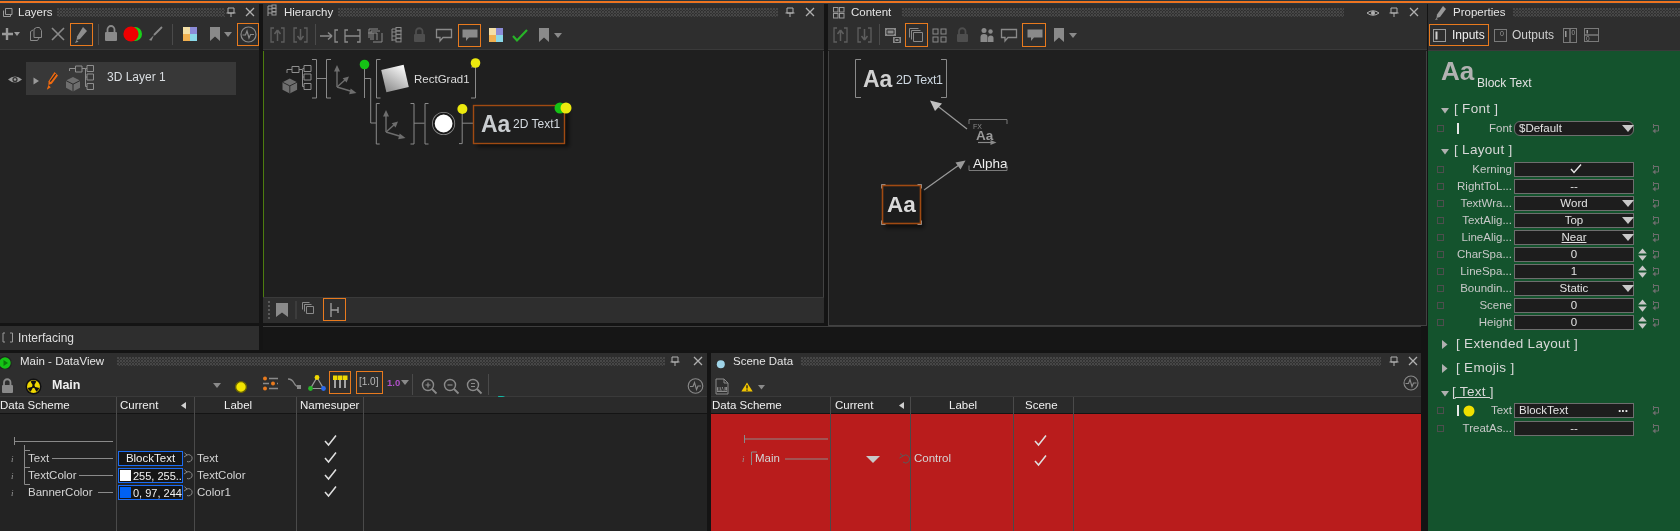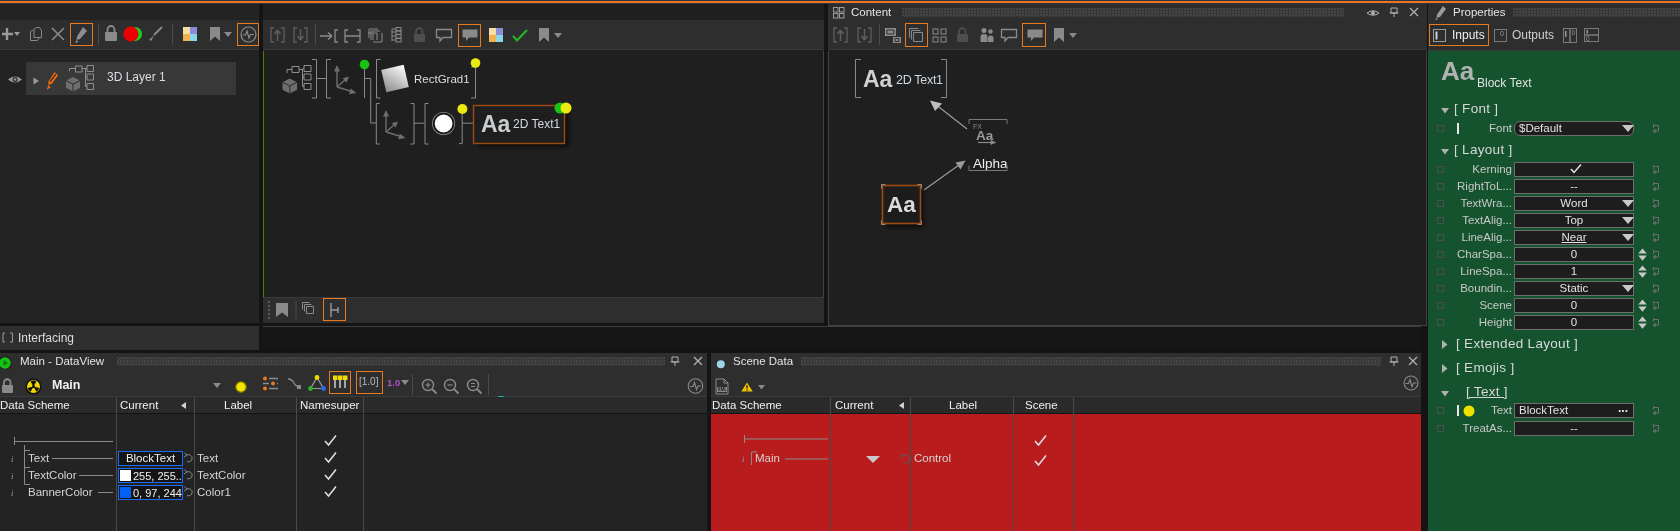--- a/index.html
+++ b/index.html
@@ -27,20 +27,34 @@
 .pbox { position:absolute; left:86px; width:120px; height:15px; background:#1d1d1d;
   border:1px solid #6e6e6e; color:#e2e2e2; font-size:11.5px; text-align:center; line-height:13px; }
 .chk { position:absolute; width:7px; height:7px; border:1px solid #4e4e4e; }
 </style>
 </head>
 <body>
 <div id="stage">
   <div class="topline"></div>
 
   <div class="panel" id="p-layers" style="left:0; top:4px; width:259px; height:319px; background:#232323;">
+    <div class="tbar">
+      <svg width="11" height="11" style="left:2px; top:3px;">
+        <path d="M1.5 3.5 L1.5 9.5 L8.5 9.5 L8.5 7" fill="none" stroke="#9a9a9a"></path>
+        <path d="M3.5 1.5 L10 1.5 L10 7.5 L3.5 7.5 Z" fill="none" stroke="#9a9a9a"></path>
+      </svg>
+      <span style="position:absolute; left:18px;">Layers</span>
+      <div class="tex" style="left:57px; width:168px;"></div>
+      <svg width="10" height="11" style="left:226px; top:3px;">
+        <path d="M2 1 L8 1 L8 6 L2 6 Z M5 6 L5 10 M0.5 6 L9.5 6" stroke="#b0b0b0" fill="none"></path>
+      </svg>
+      <svg width="10" height="10" style="left:245px; top:3px;">
+        <path d="M1 1 L9 9 M9 1 L1 9" stroke="#b0b0b0" stroke-width="1.3" fill="none"></path>
+      </svg>
+    </div>
     <div class="toolbar" id="layers-toolbar">
       <svg width="18" height="14" style="left:2px; top:8px;">
         <path d="M5 0 L5 12 M0 6 L11 6" stroke="#9a9a9a" stroke-width="2.4"></path>
         <path d="M12 4 L18 4 L15 8 Z" fill="#9a9a9a"></path>
       </svg>
       <svg width="14" height="16" style="left:29px; top:6px;">
         <path d="M4 4 L1.5 5.5 L1.5 14.5 L8.5 14.5 L10 12" fill="none" stroke="#8a8a8a"></path>
         <path d="M7.5 1.5 L10.5 1.5 L12.5 4.5 L12.5 11.5 L5 11.5 L5 3 Z" fill="none" stroke="#8a8a8a"></path>
       </svg>
       <svg width="14" height="14" style="left:51px; top:7px;">
@@ -109,20 +123,36 @@
   </div>
 
   <div class="panel" style="left:0; top:326px; width:259px; height:24px; background:#2e2e2e;text-align:right;">
     <svg width="12" height="11" style="left:2px; top:6px;">
       <path d="M1 1 L3 1 M1 1 L1 10 L3 10 M8 1 L10.5 1 L10.5 10 L8 10" fill="none" stroke="#9a9a9a"></path>
     </svg>
     <div class="txt" style="left:18px; top:5px; color:#dedede; font-size:12px;">Interfacing</div>
   </div>
 
   <div class="panel" id="p-hier" style="left:263px; top:4px; width:561px; height:319px;">
+    <div class="tbar">
+      <svg width="13" height="13" style="left:3px; top:1px;">
+        <path d="M2 1 L6 1 M2 1 L2 11 M2 4 L6 4 M2 8 L6 8" stroke="#9a9a9a" fill="none"></path>
+        <rect x="6" y="0" width="4" height="3" fill="none" stroke="#9a9a9a"></rect>
+        <rect x="6" y="3.5" width="4" height="3" fill="none" stroke="#9a9a9a"></rect>
+        <rect x="6" y="7" width="4" height="3" fill="none" stroke="#9a9a9a"></rect>
+      </svg>
+      <span style="position:absolute; left:21px;">Hierarchy</span>
+      <div class="tex" style="left:75px; width:440px;"></div>
+      <svg width="10" height="11" style="left:522px; top:3px;">
+        <path d="M2 1 L8 1 L8 6 L2 6 Z M5 6 L5 10 M0.5 6 L9.5 6" stroke="#b0b0b0" fill="none"></path>
+      </svg>
+      <svg width="10" height="10" style="left:542px; top:3px;">
+        <path d="M1 1 L9 9 M9 1 L1 9" stroke="#b0b0b0" stroke-width="1.3" fill="none"></path>
+      </svg>
+    </div>
     <div class="toolbar" id="hier-toolbar">
       <svg width="15" height="16" style="left:7px; top:7px;">
         <path d="M4 1 L1 1 L1 15 L4 15 M11 1 L14 1 L14 15 L11 15" fill="none" stroke="#5e5e5e" stroke-width="1.3"></path>
         <path d="M7.5 4 L7.5 14 M7.5 3 L4.5 7 M7.5 3 L10.5 7" stroke="#5e5e5e" stroke-width="1.5" fill="none"></path>
       </svg>
       <svg width="15" height="16" style="left:30px; top:7px;">
         <path d="M4 1 L1 1 L1 15 L4 15 M11 1 L14 1 L14 15 L11 15" fill="none" stroke="#5e5e5e" stroke-width="1.3"></path>
         <path d="M7.5 2 L7.5 12 M7.5 13 L4.5 9 M7.5 13 L10.5 9" stroke="#5e5e5e" stroke-width="1.5" fill="none"></path>
       </svg>
       <div class="vdiv" style="left:52px; top:4px; height:21px;"></div>
@@ -762,21 +792,21 @@
           <path d="M0 0 L5.5 4.5 L0 9 Z" fill="#b0b0b0"></path>
         </svg>
       <div class="secthdr" style="left:28px; top:285px;">[ Extended Layout ]</div>
       <svg width="6" height="9" style="left:14px; top:313px;">
           <path d="M0 0 L5.5 4.5 L0 9 Z" fill="#b0b0b0"></path>
         </svg>
       <div class="secthdr" style="left:28px; top:309px;">[ Emojis ]</div>
       <svg width="8" height="6" style="left:13px; top:340px;">
           <path d="M0 0 L8 0 L4 5.5 Z" fill="#b0b0b0"></path>
         </svg>
-      <div class="secthdr" style="left:38px; top:333px;text-decoration:underline;">[ Text ]</div>
+      <div class="secthdr" style="left:24px; top:333px;text-decoration:underline;">[ Text ]</div>
 
       <div class="chk" style="left:9px; top:356px;"></div>
       <div class="abs" style="left:29px; top:354px; width:2px; height:11px; background:#e8e8e8;"></div>
       <svg width="12" height="12" style="left:35px; top:354px;">
           <circle cx="6" cy="6" r="5.5" fill="#f0e000"></circle>
         </svg>
       <div class="prow-label" style="left:4px; top:353px;">Text</div>
       <div class="pbox" style="top:352px; text-align:left; padding-left:4px;">BlockText</div>
       <div class="abs" style="left:190px; top:350px; color:#e8e8e8; font-size:12px; font-weight:bold;">...</div>
       <svg width="12" height="12" style="left:222px; top:354px;">

